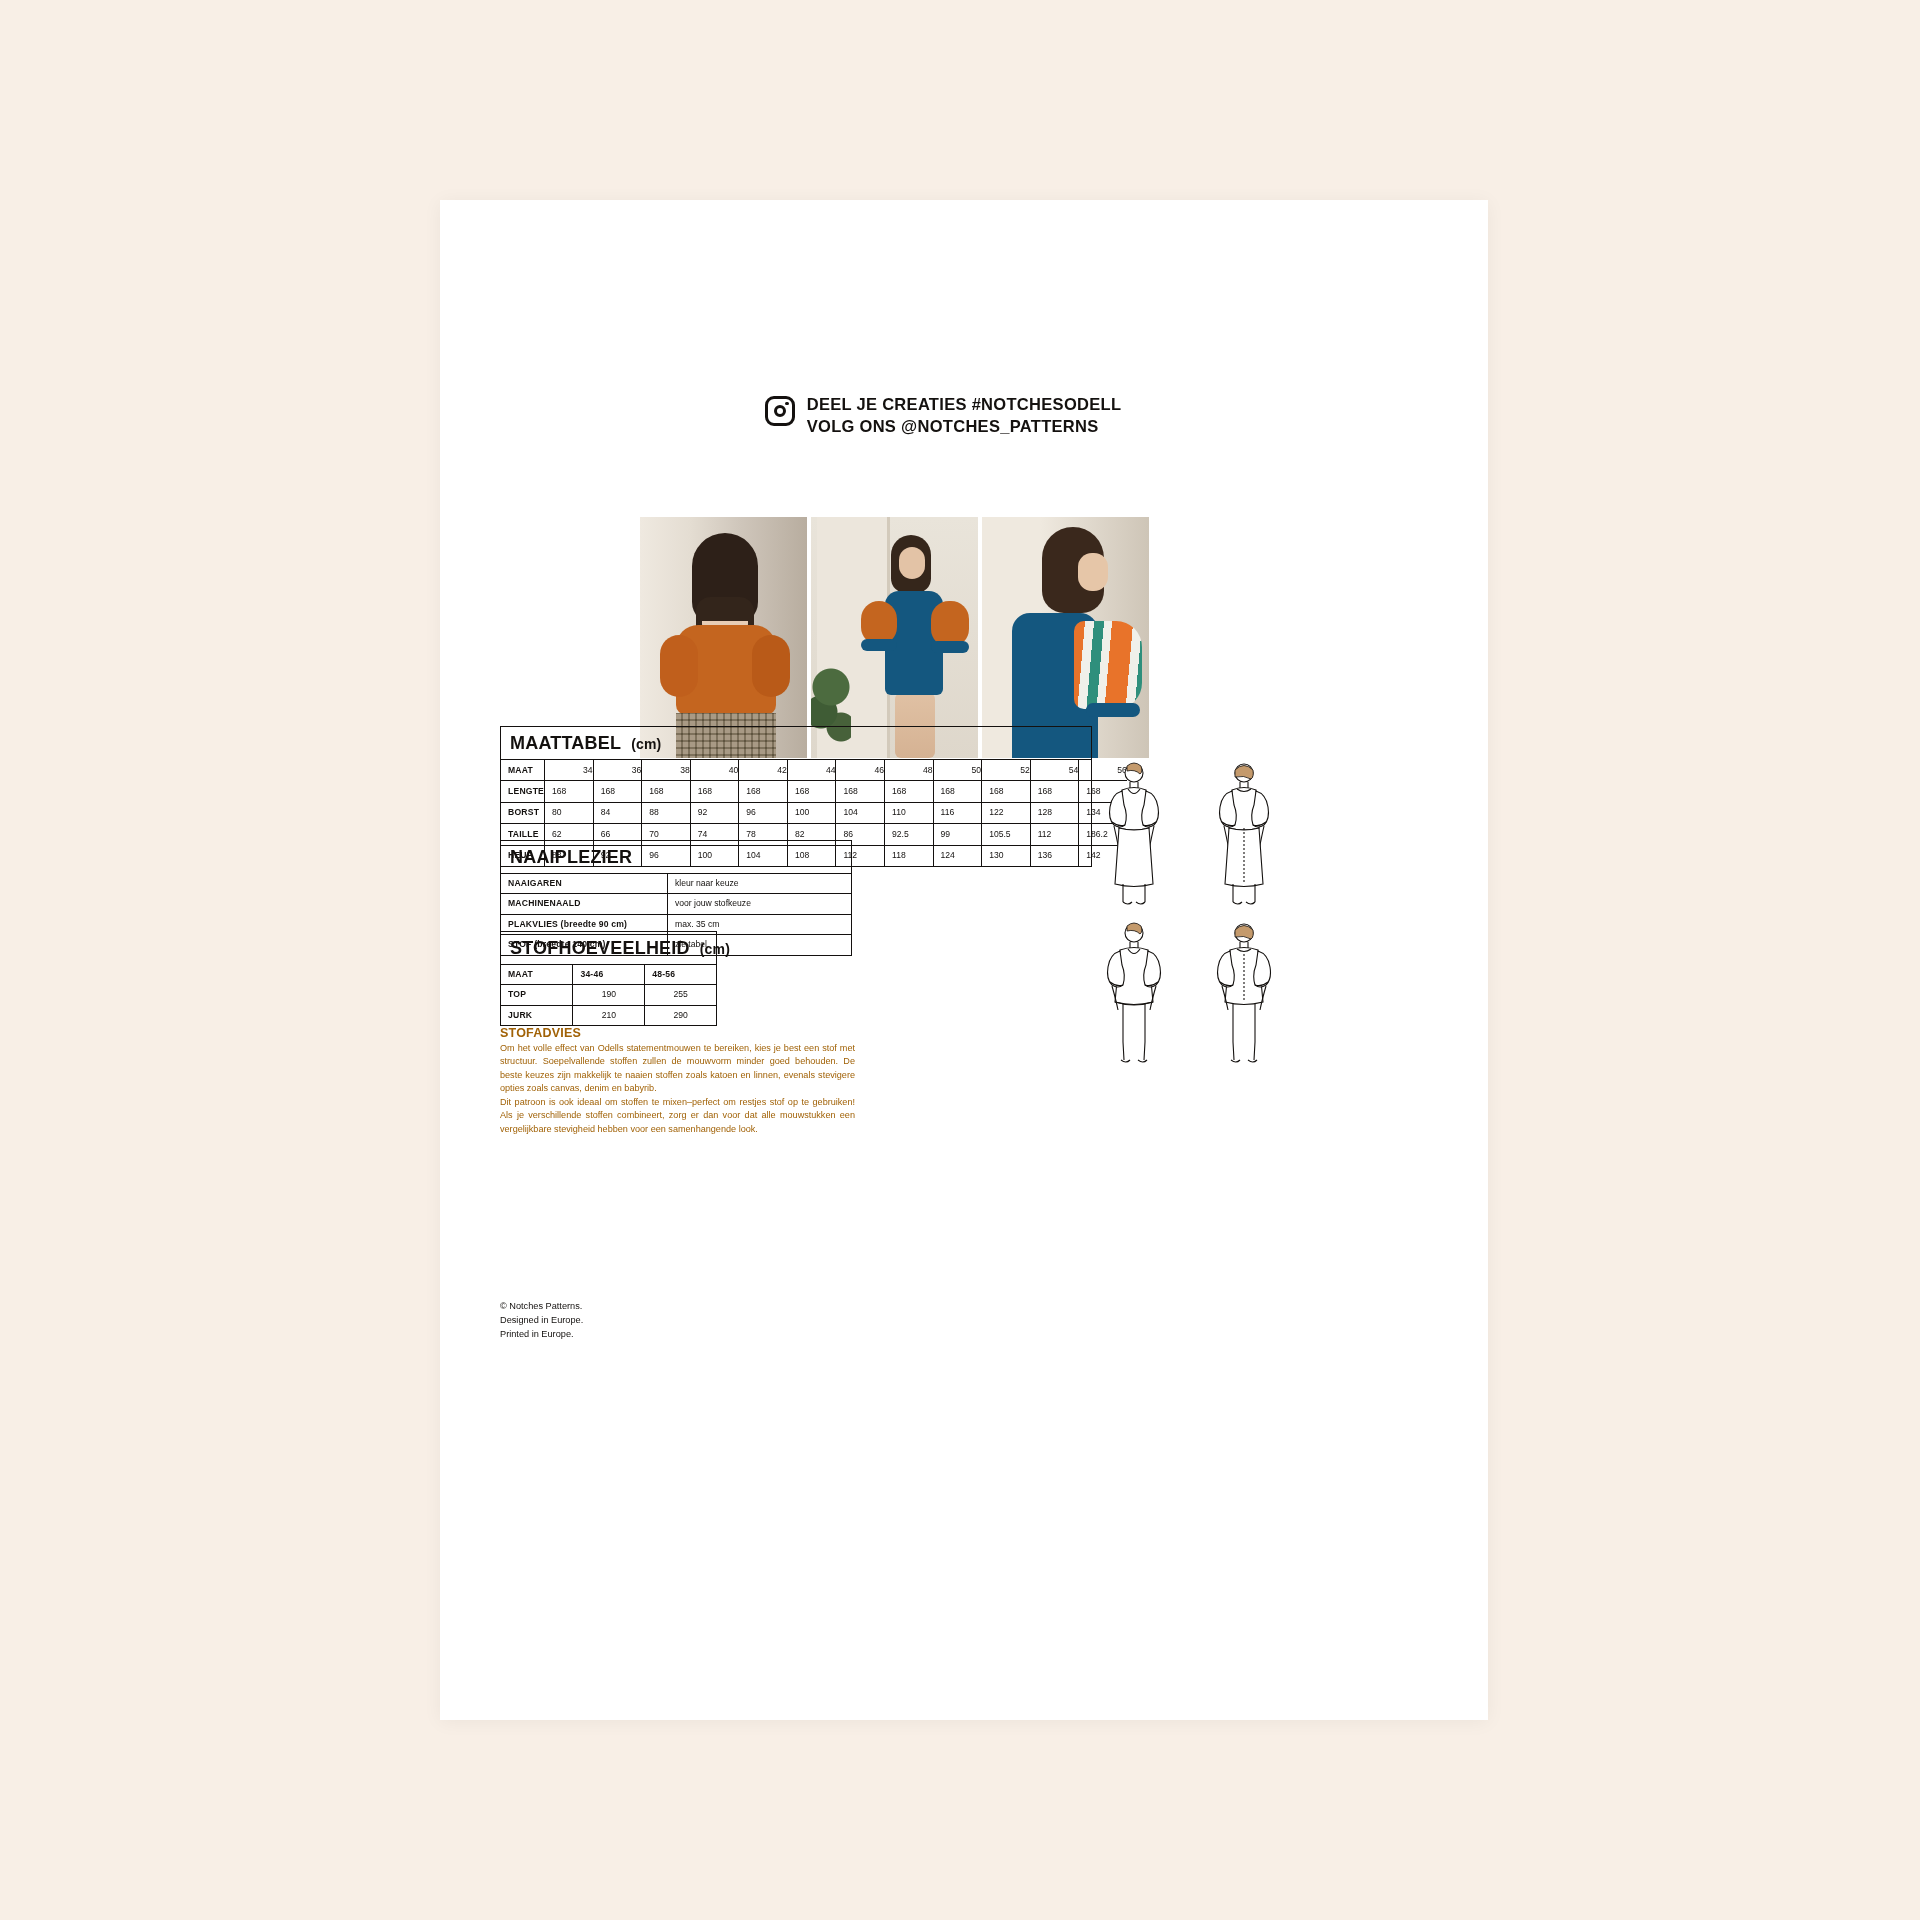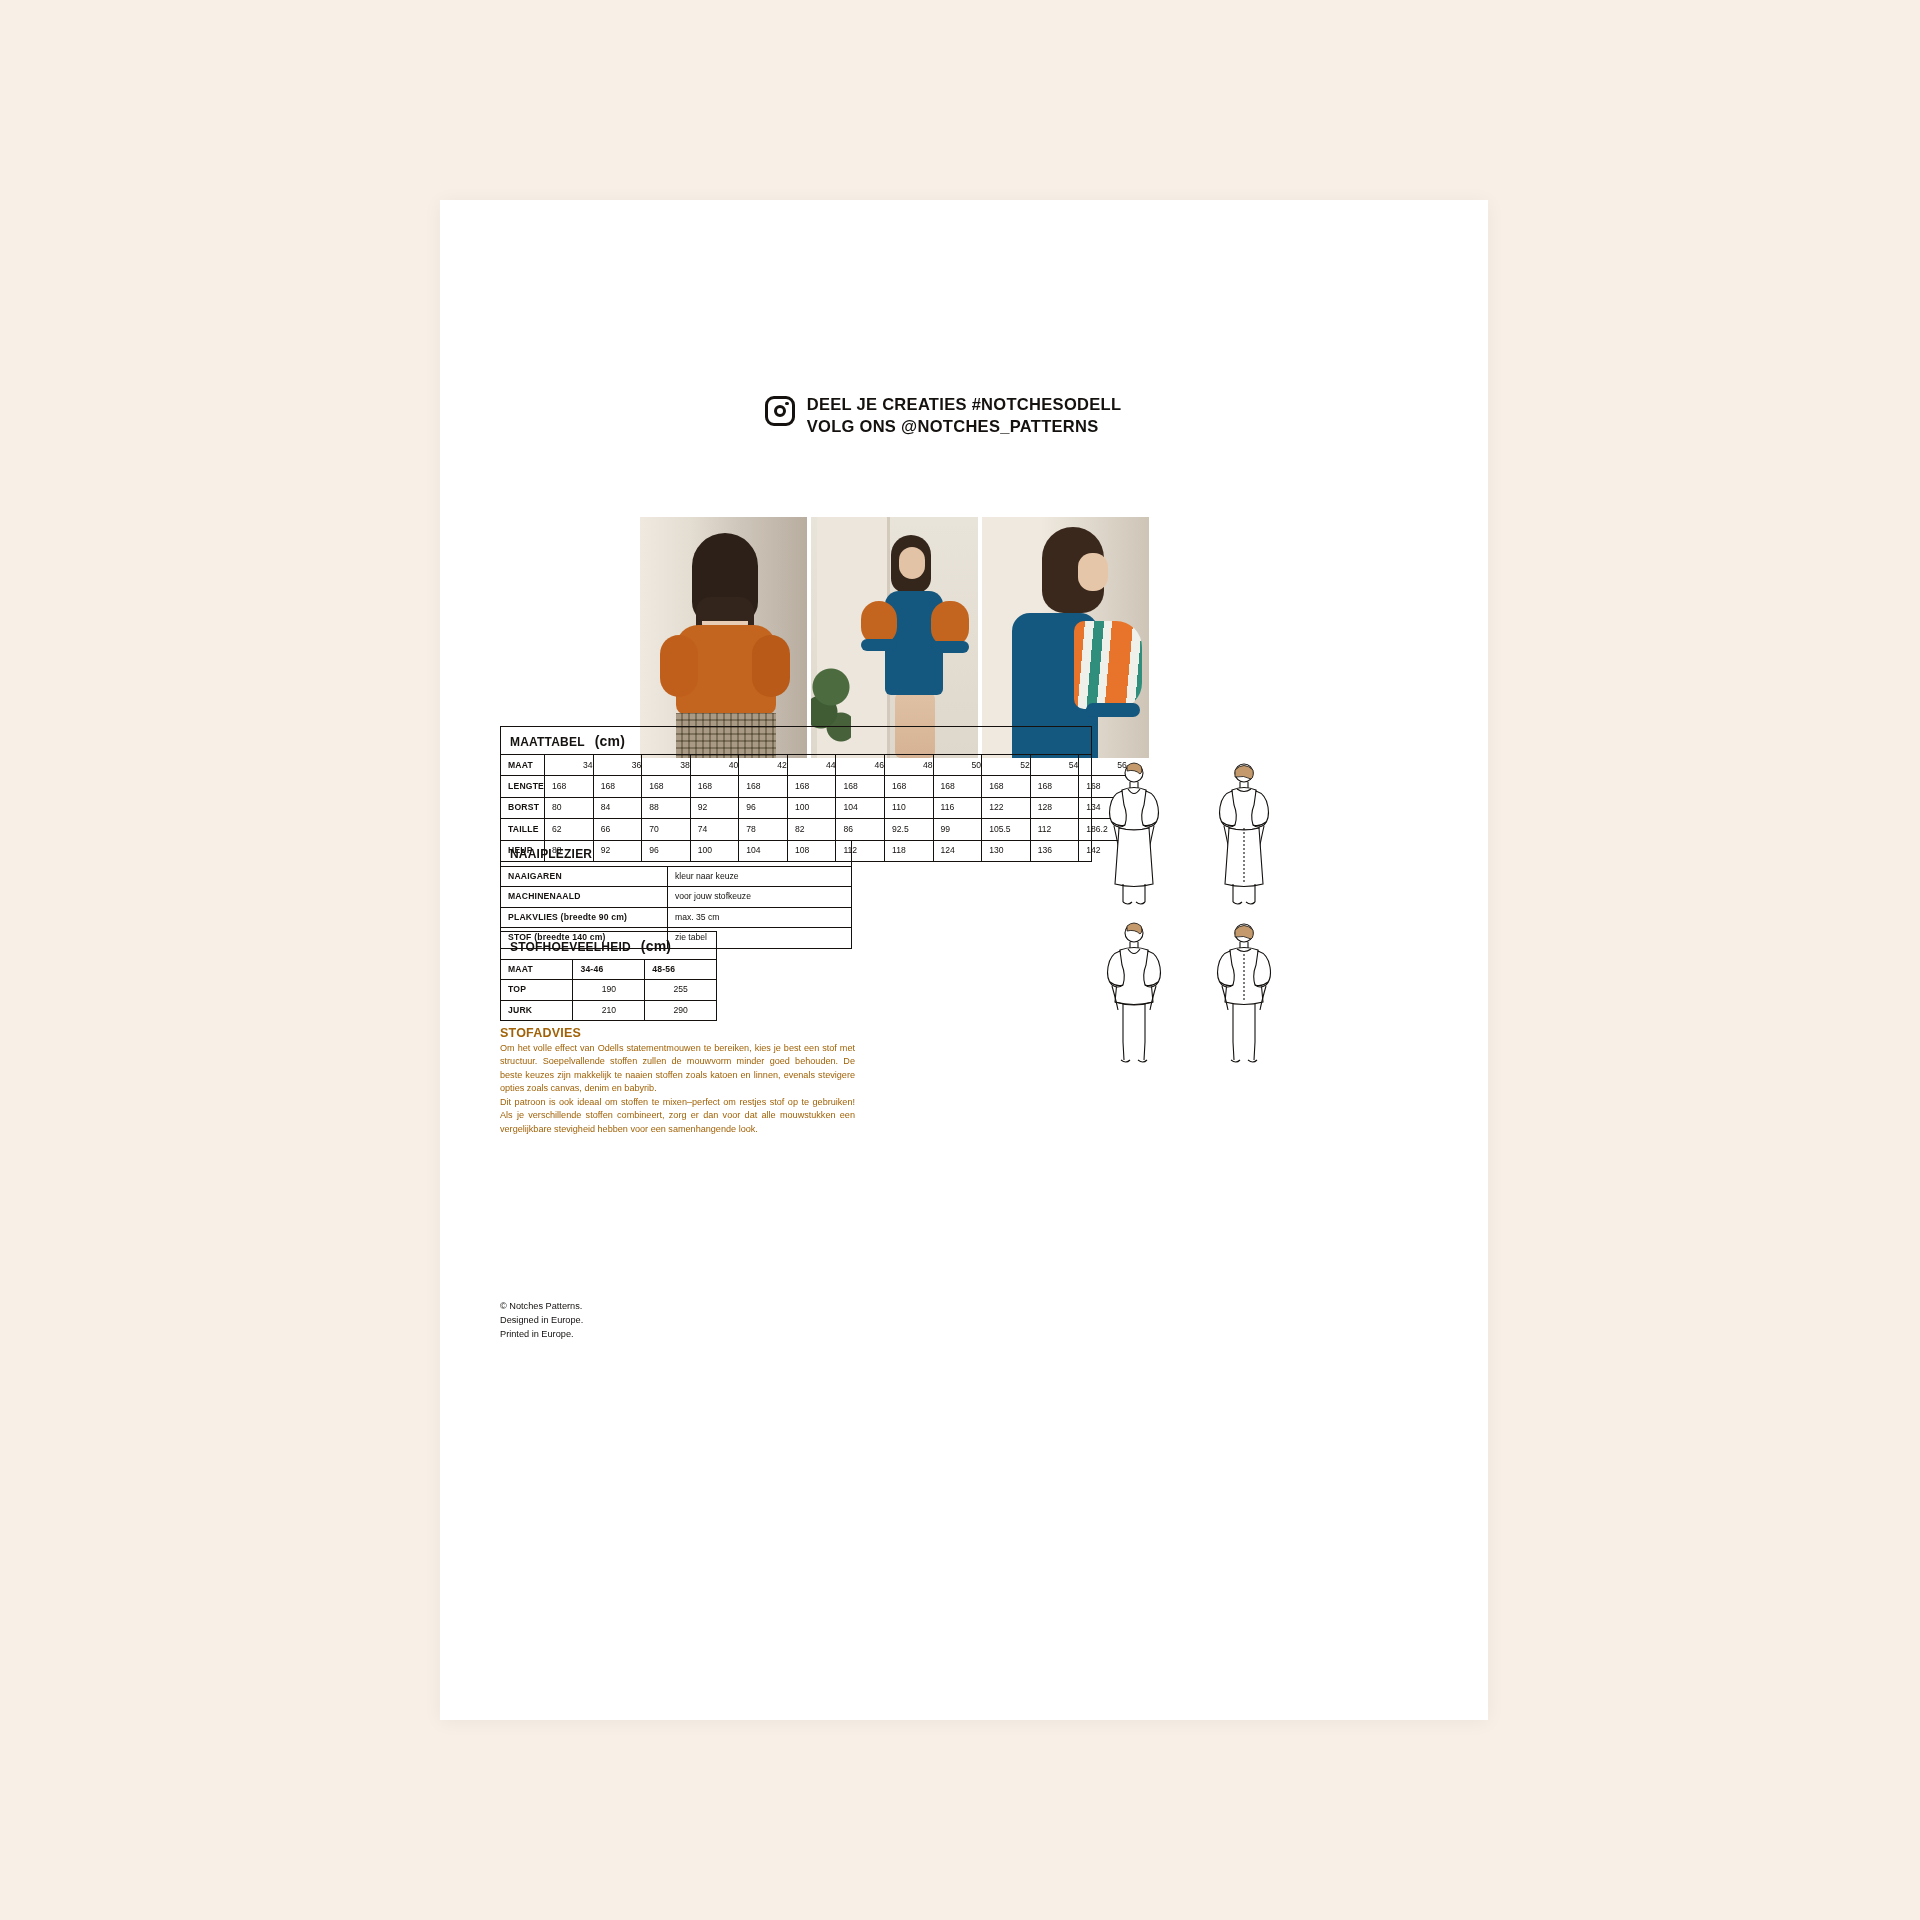--- a/index.html
+++ b/index.html
@@ -171,21 +171,21 @@
     color: #14110f;
   }
   .tbl-title {
     display: flex;
     align-items: baseline;
     padding: 6px 9px 5px;
     border-bottom: 1px solid #14110f;
     font-weight: bold;
     letter-spacing: 0.2px;
   }
-  .tbl-title .t-main { font-size: 12px; }
+  .tbl-title .t-main { font-size: 18px; }
   .tbl-title .t-unit { font-size: 14px; margin-left: 10px; font-weight: bold; }
   table {
     border-collapse: collapse;
     width: 100%;
   }
   table td {
     border-top: 1px solid #14110f;
     border-right: 1px solid #14110f;
     padding: 5px 7px;
     font-size: 8.6px;

